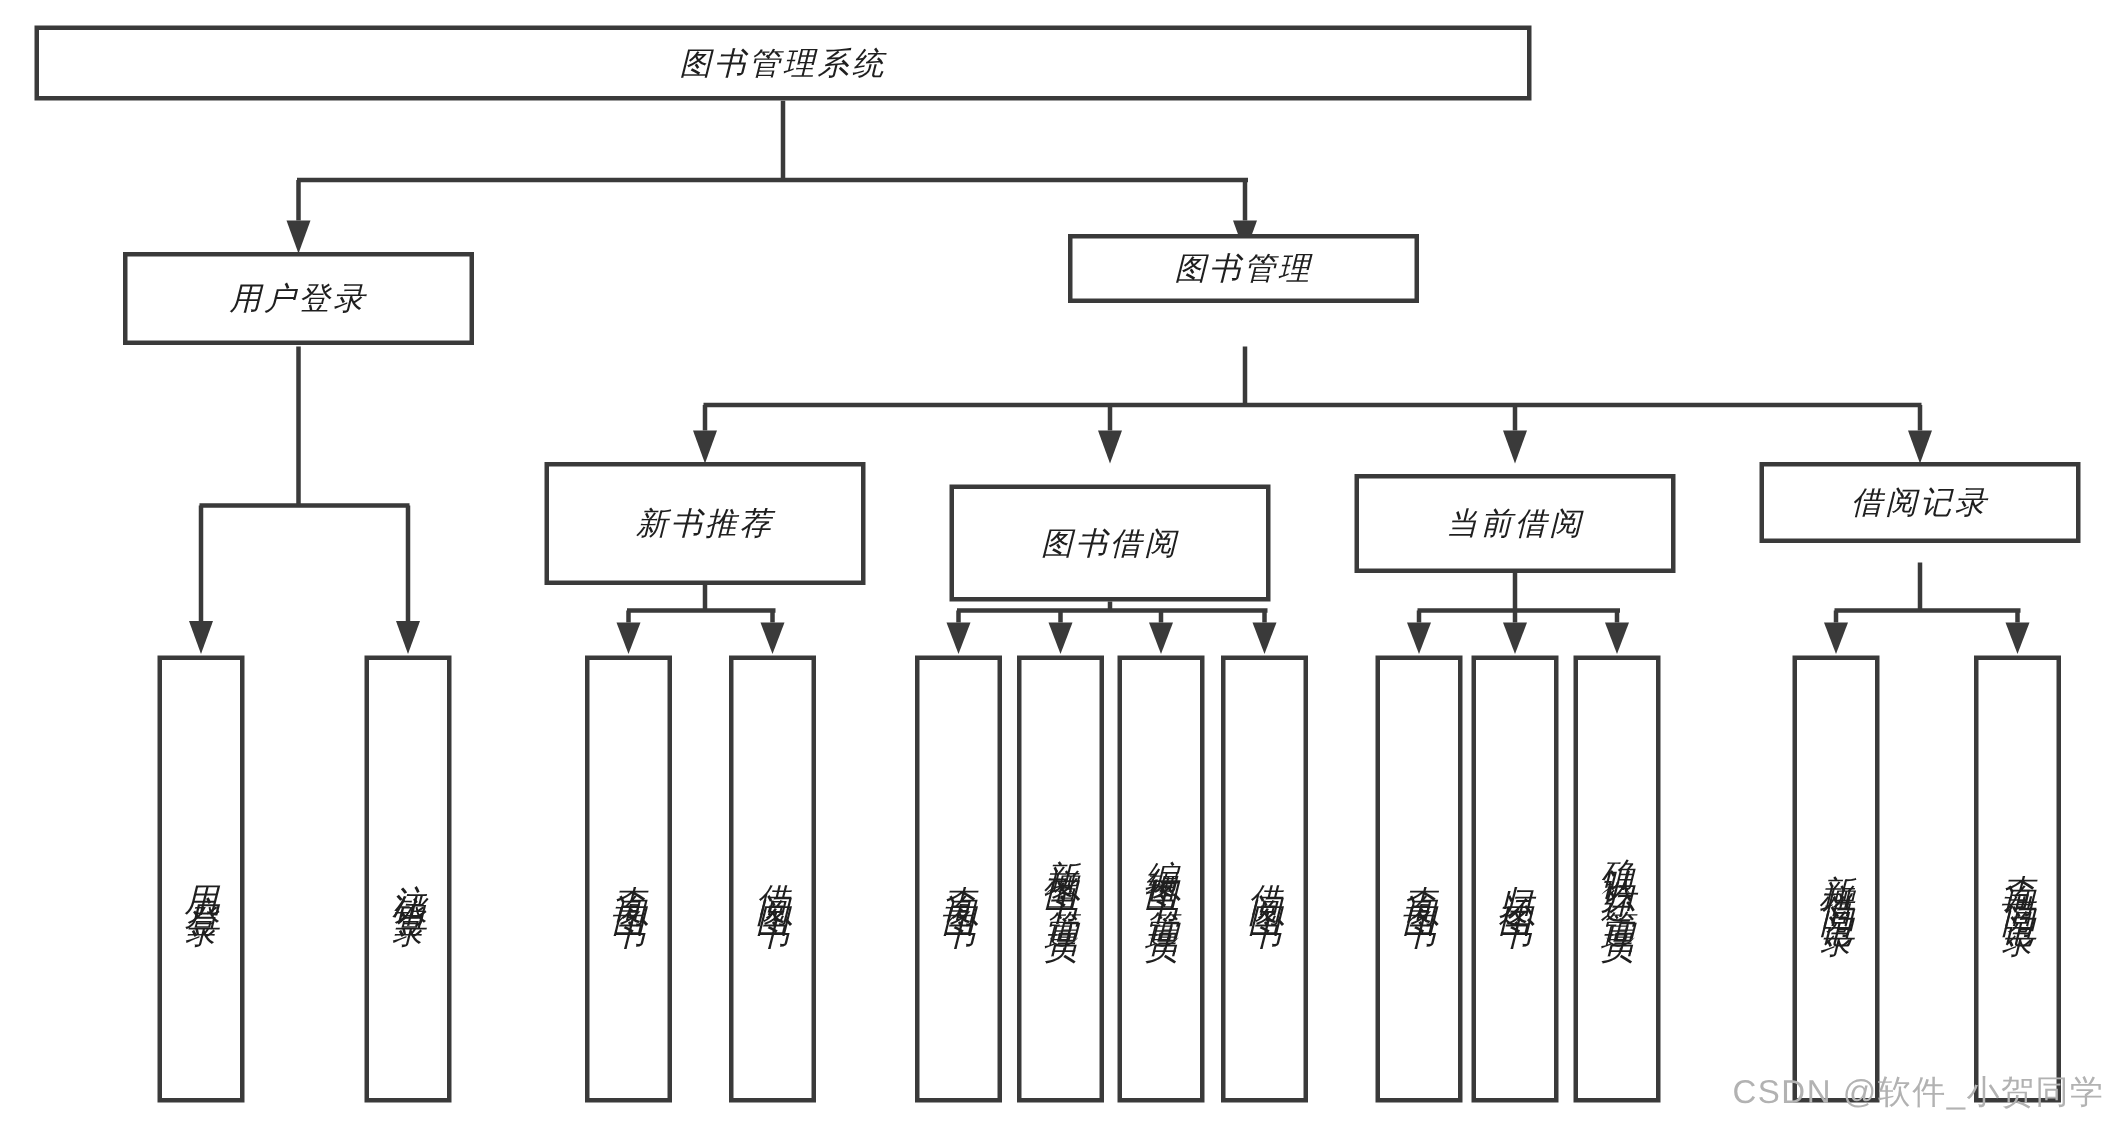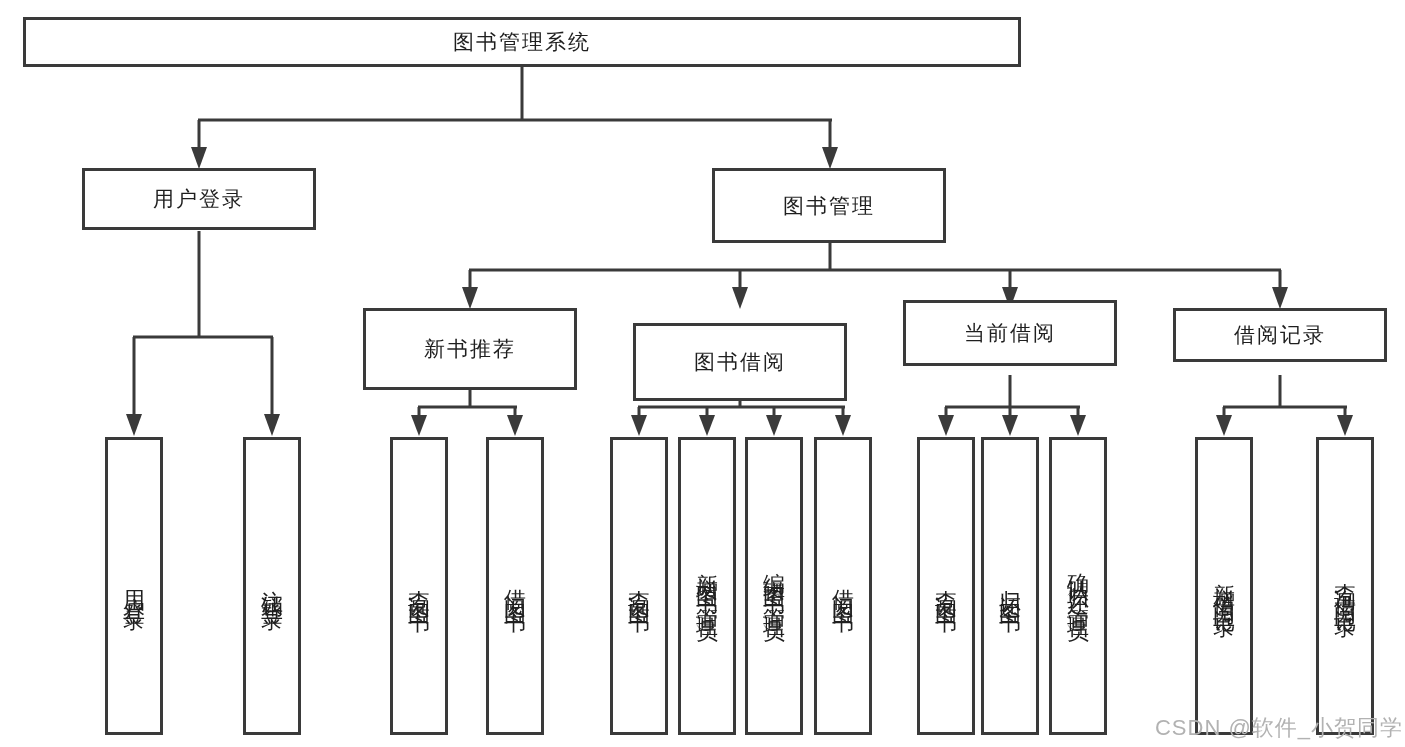--- a/index.html
+++ b/index.html
@@ -21,20 +21,21 @@
   #connectors path { stroke: var(--line); stroke-width: 3; fill: none; }
   #connectors polygon { fill: var(--line); stroke: none; }
   .box {
     position: absolute;
     box-sizing: border-box;
     border: 3px solid var(--line);
     background: var(--bg);
     display: flex;
     align-items: center;
     justify-content: center;
+    font-style: italic;
   }
   .box .lbl {
     color: var(--text);
     font-size: 21px;
     letter-spacing: 2px;
     white-space: nowrap;
   }
   .box.v .lbl {
     writing-mode: vertical-rl;
     text-orientation: mixed;
@@ -117,31 +118,31 @@
     </g>
   </svg>
 
   <div class="box h" style="left:23px; top:17px; width:998px; height:50px">
     <span class="lbl">图书管理系统</span>
   </div>
 
   <div class="box h" style="left:82px; top:168px; width:234px; height:62px">
     <span class="lbl">用户登录</span>
   </div>
-  <div class="box h" style="left:712px; top:168px; width:234px; height:75px">
+  <div class="box h" style="left:712px; top:156px; width:234px; height:46px">
     <span class="lbl">图书管理</span>
   </div>
 
   <div class="box h" style="left:363px; top:308px; width:214px; height:82px">
     <span class="lbl">新书推荐</span>
   </div>
   <div class="box h" style="left:633px; top:323px; width:214px; height:78px">
     <span class="lbl">图书借阅</span>
   </div>
-  <div class="box h" style="left:903px; top:300px; width:214px; height:66px">
+  <div class="box h" style="left:903px; top:316px; width:214px; height:66px">
     <span class="lbl">当前借阅</span>
   </div>
   <div class="box h" style="left:1173px; top:308px; width:214px; height:54px">
     <span class="lbl">借阅记录</span>
   </div>
 
   <div class="box v" style="left:105px; top:437px; width:58px; height:298px">
     <span class="lbl">用户登录</span>
   </div>
   <div class="box v" style="left:243px; top:437px; width:58px; height:298px">

